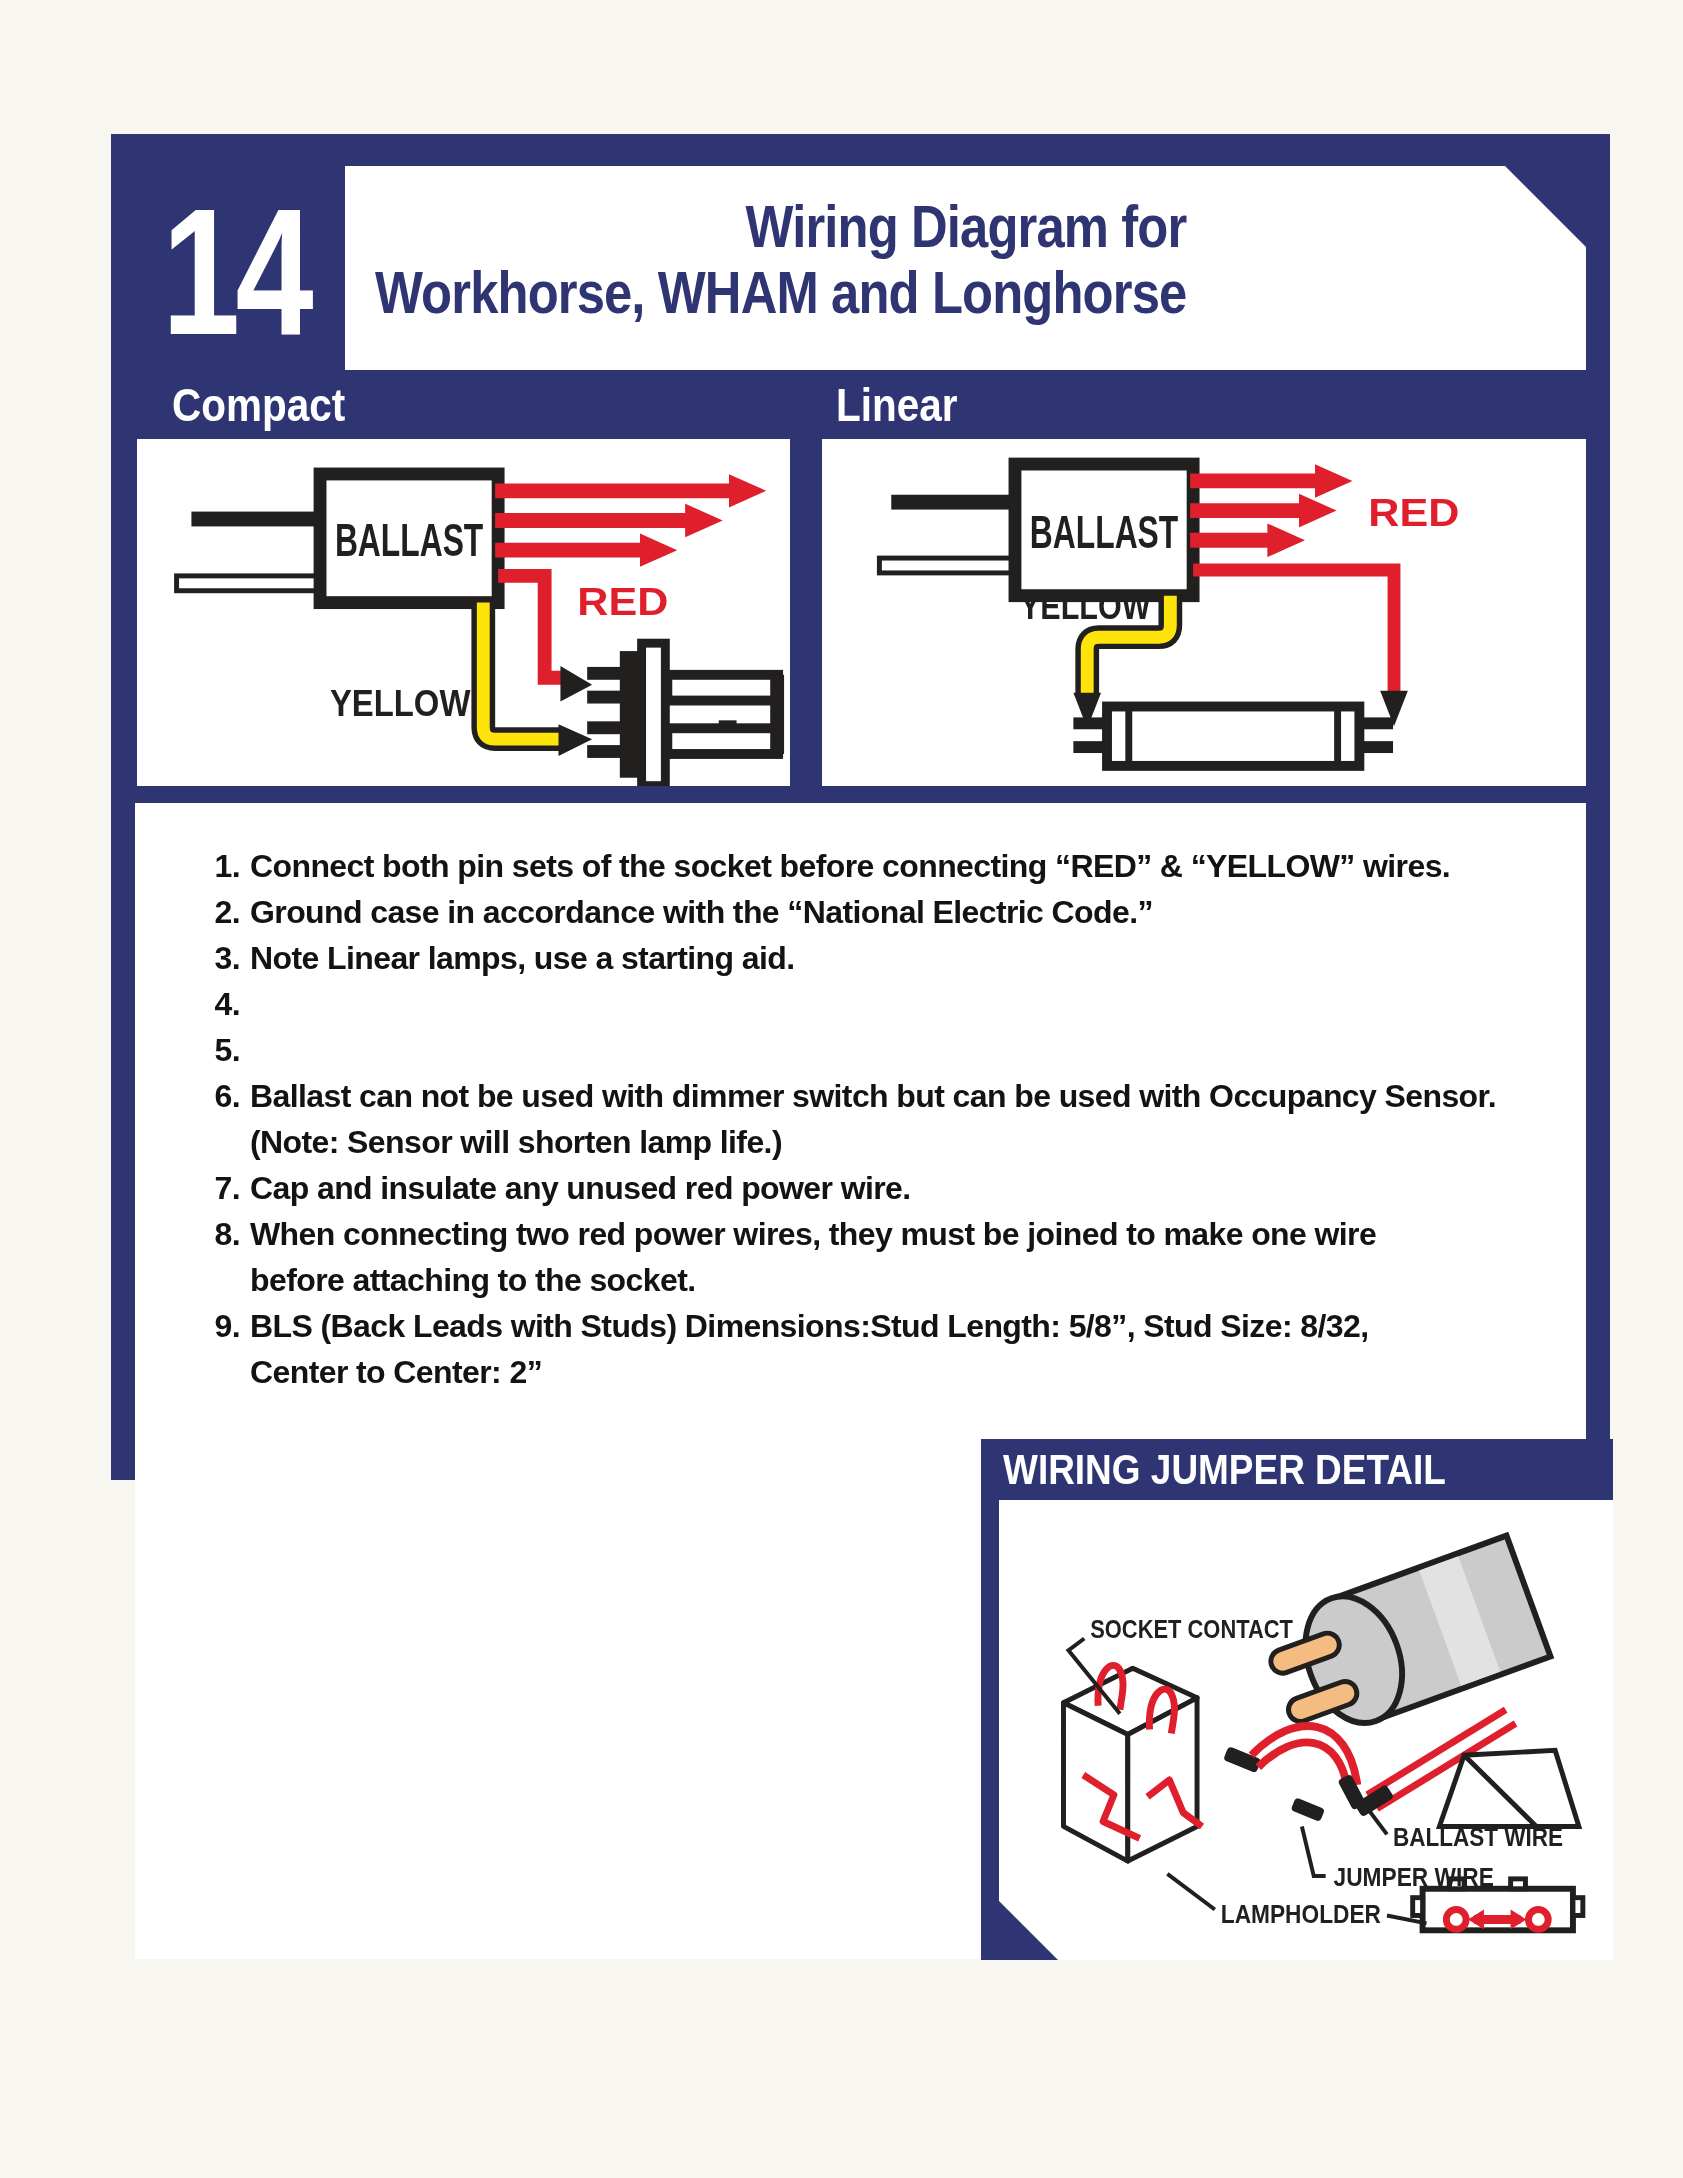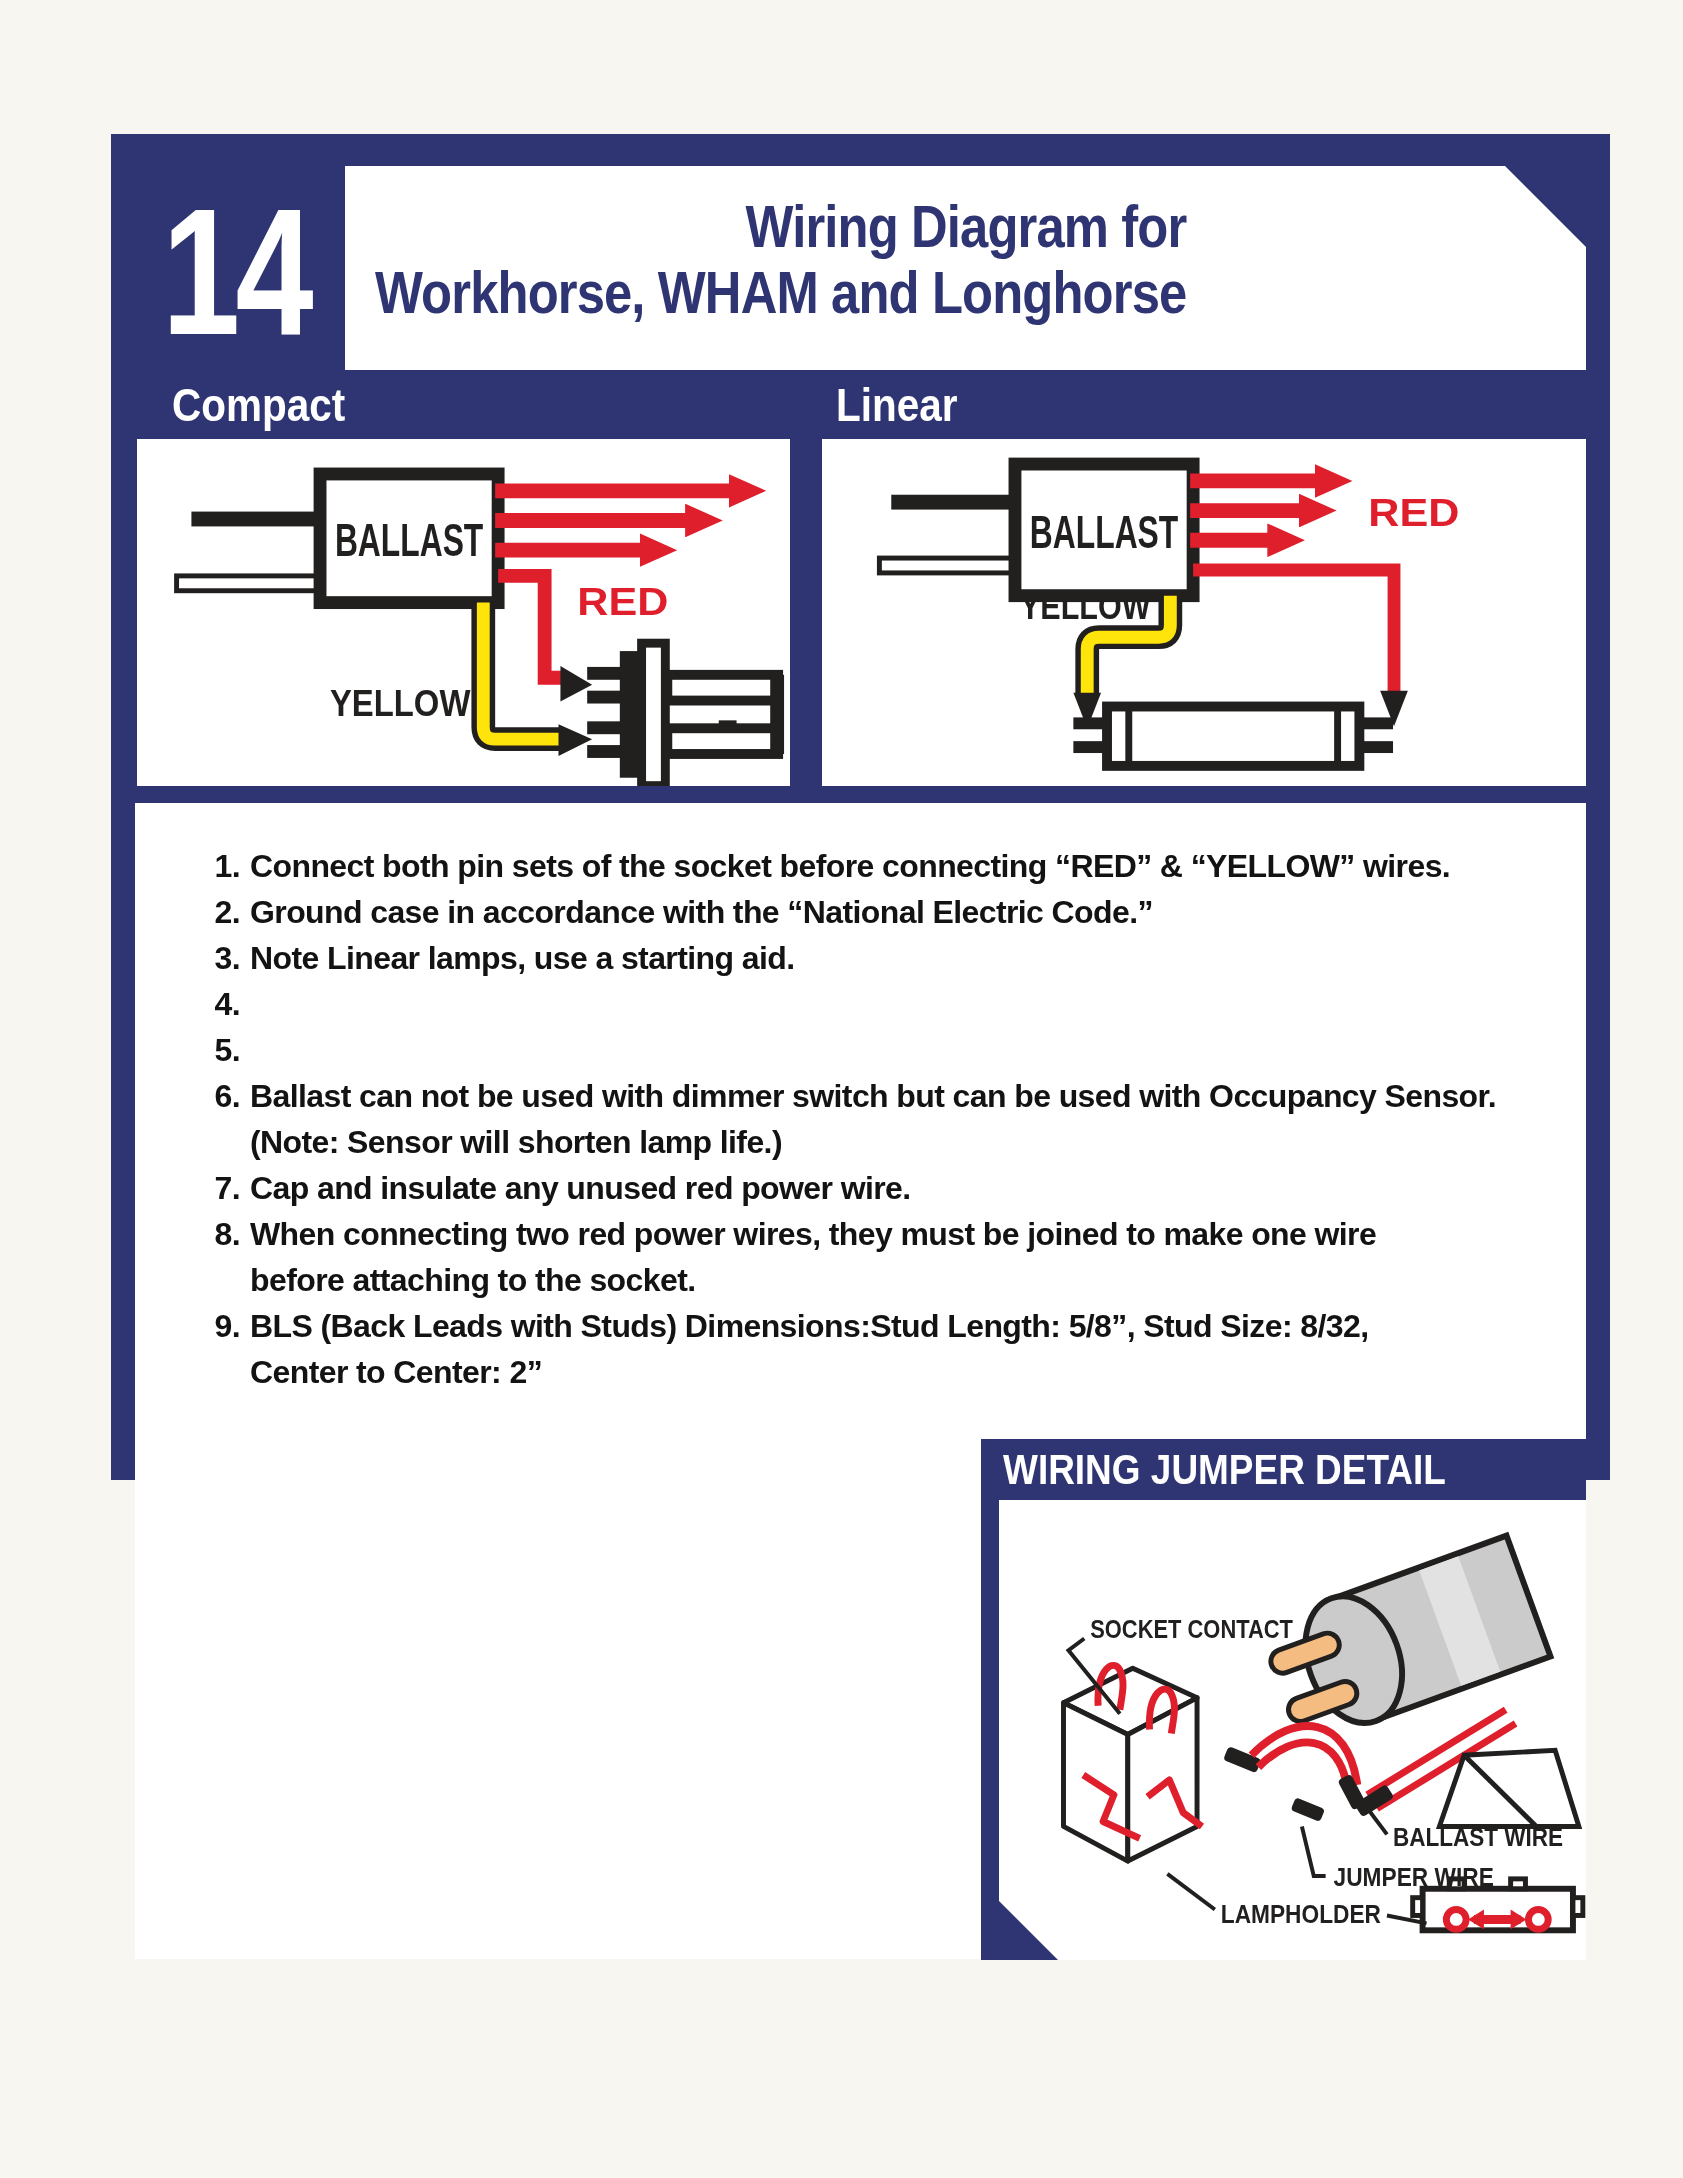--- a/index.html
+++ b/index.html
@@ -49,21 +49,21 @@
   
   #notes{
     left:55px;top:40px;width:1366px;
     color:#131313;font-size:32px;font-weight:700;letter-spacing:-0.6px;
   }
   .note-row{display:flex;align-items:flex-start;}
   .note-num{width:50px;text-align:right;margin-right:10px;line-height:46px;flex:none;}
   .note-text{white-space:pre-line;line-height:46px;}
   
   #jumper-panel{
-    left:870px;top:1305px;width:605px;height:521px;background:var(--navy);
+    left:870px;top:1305px;width:605px;height:521px;background:var(--navy);padding-left:27px;
   }
   #jumper-title{
     left:22px;top:10px;color:#fff;font-weight:bold;font-size:42px;line-height:1;
     transform:scaleX(0.88);transform-origin:left top;white-space:nowrap;
   }
   #jumper-content{
     left:18px;top:61px;right:0;bottom:0;background:#fff;
     clip-path:polygon(0 0, 100% 0, 100% 100%, 59px 100%, 0 calc(100% - 59px));
   }
   svg text{font-family:"Liberation Sans", sans-serif;}

